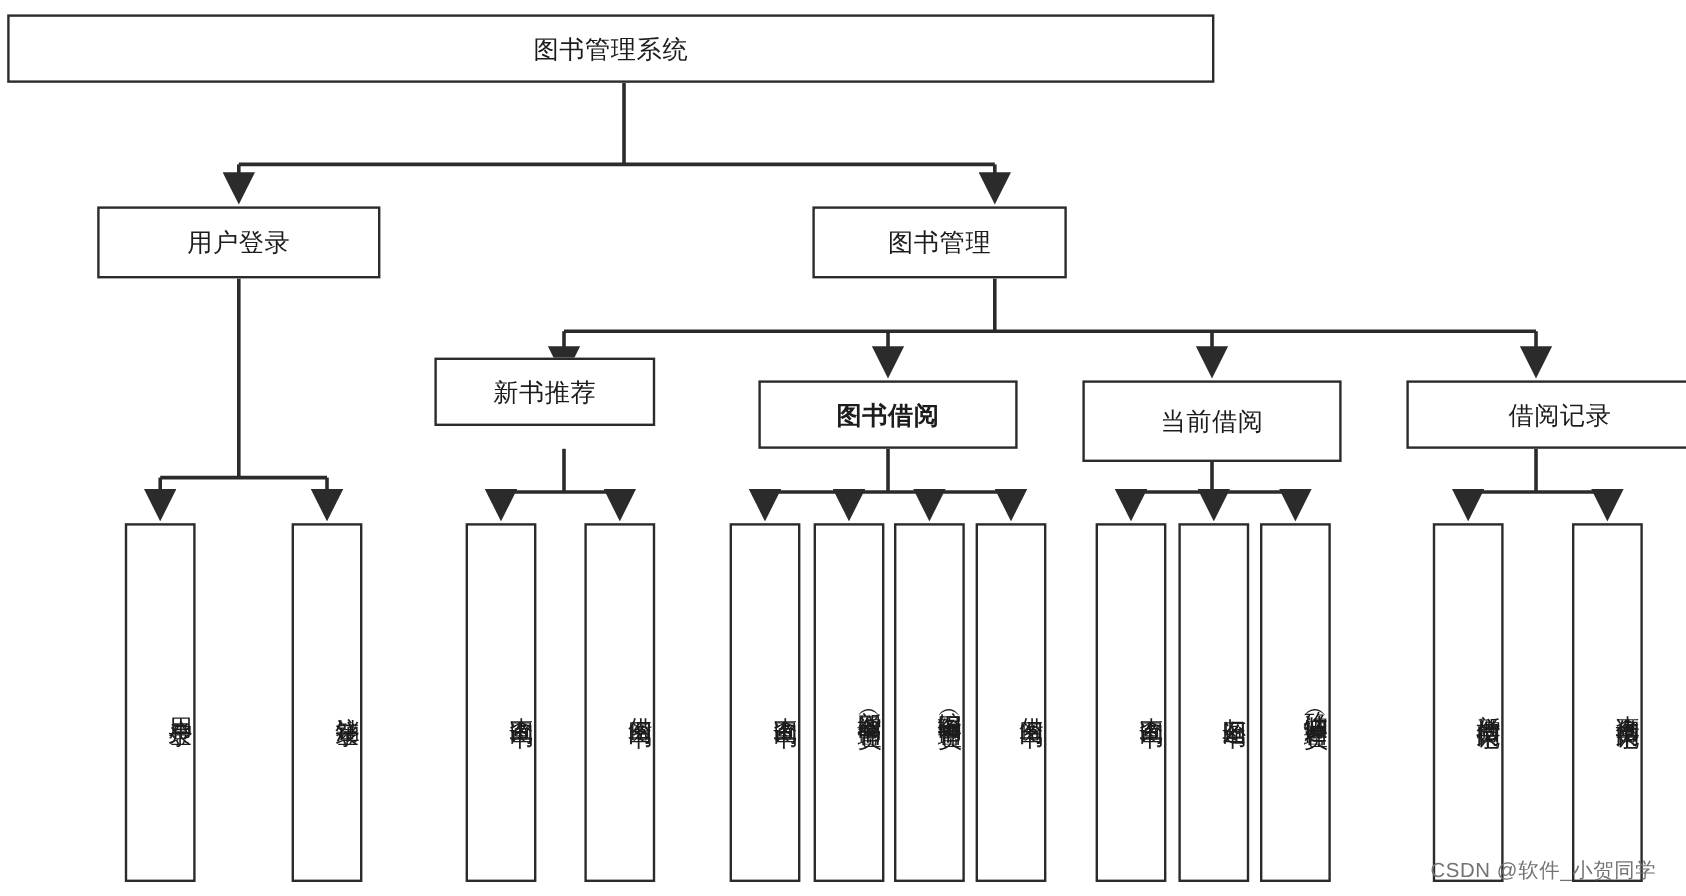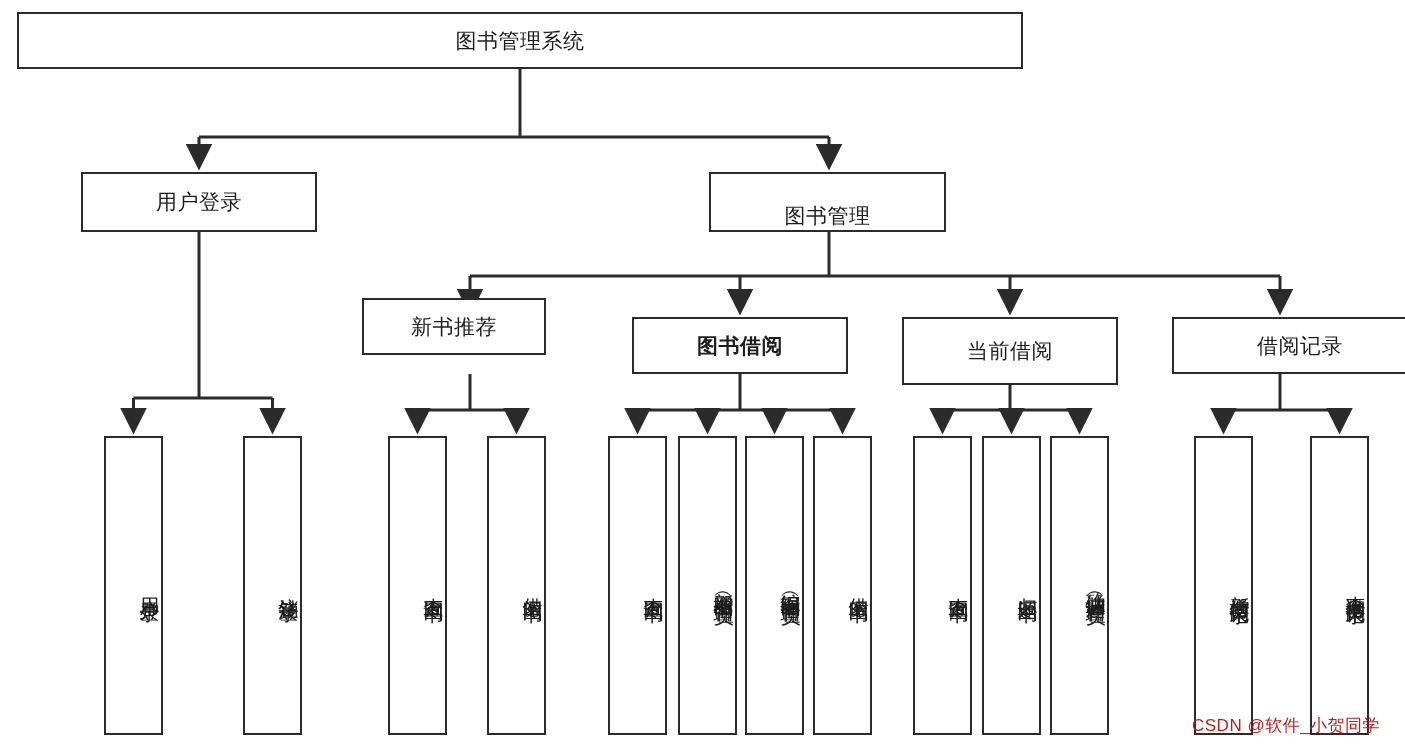--- a/index.html
+++ b/index.html
@@ -52,21 +52,21 @@
     justify-content: center;
   }
   .node.v .vtext {
     writing-mode: vertical-rl;
     text-orientation: upright;
     white-space: nowrap;
     display: block;
   }
   .watermark {
     position: absolute;
-    color: #b91c1c;
+    color: #737373;
     font-size: 17px;
     letter-spacing: 0.5px;
     white-space: nowrap;
     user-select: none;
   }
 </style>
 </head>
 <body>
 
 <div id="canvas">
@@ -108,27 +108,27 @@
         <path d="M 1011.5 410 L 1011.5 430" marker-end="url(#arrow)"></path>
         <path d="M 1079.5 410 L 1079.5 430" marker-end="url(#arrow)"></path>
         <path d="M 1280 374 L 1280 410"></path>
         <path d="M 1223.5 410 L 1339.5 410"></path>
         <path d="M 1223.5 410 L 1223.5 430" marker-end="url(#arrow)"></path>
         <path d="M 1339.5 410 L 1339.5 430" marker-end="url(#arrow)"></path>
       </g>
   </svg>
 
   <div id="nodes-layer">
-      <div class="node h" style="left: 17px; top: 12px; width: 1006px; height: 57px;">
+      <div class="node h" style="left: 6px; top: 12px; width: 1006px; height: 57px;">
         <span class="htext">图书管理系统</span>
       </div>
       <div class="node h" style="left: 81px; top: 172px; width: 236px; height: 60px;">
         <span class="htext">用户登录</span>
       </div>
-      <div class="node h" style="left: 709px; top: 172px; width: 237px; height: 60px; align-items: flex-end;">
+      <div class="node h" style="left: 677px; top: 172px; width: 212px; height: 60px;">
         <span class="htext">图书管理</span>
       </div>
       <div class="node h" style="left: 362px; top: 298px; width: 184px; height: 57px;">
         <span class="htext">新书推荐</span>
       </div>
       <div class="node h" style="left: 632px; top: 317px; width: 216px; height: 57px; font-weight: bold;">
         <span class="htext">图书借阅</span>
       </div>
       <div class="node h" style="left: 902px; top: 317px; width: 216px; height: 68px;">
         <span class="htext">当前借阅</span>

